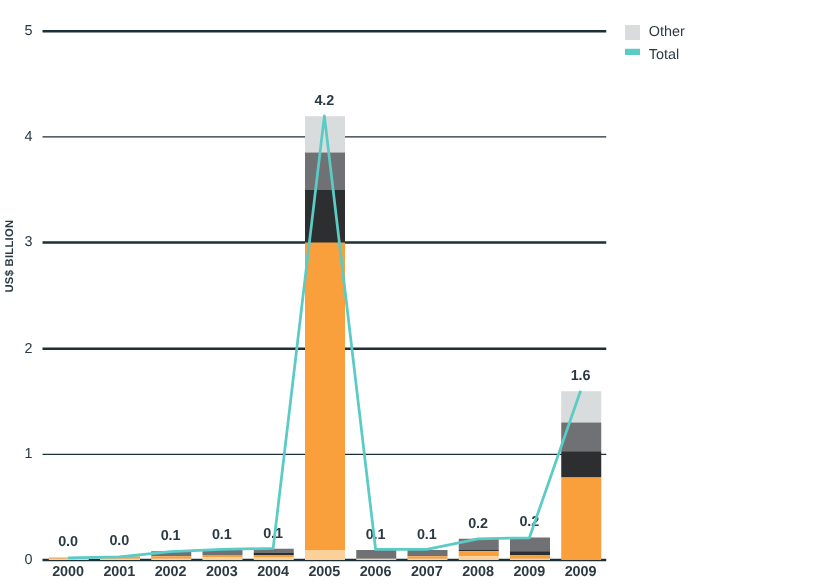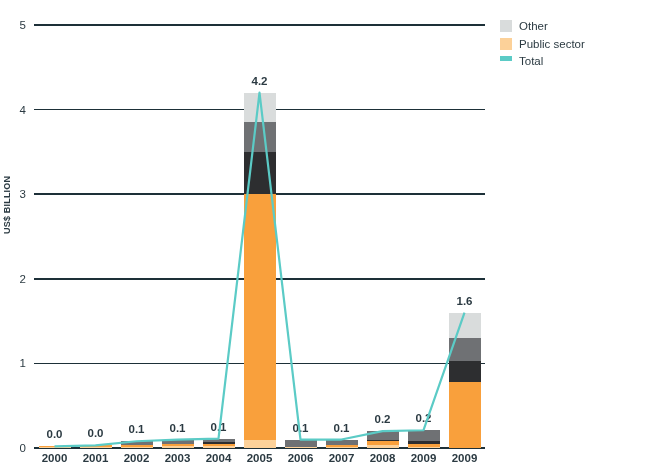--- a/index.html
+++ b/index.html
@@ -260,22 +260,18 @@
       <div class="x-tick-label" style="left: 393.5px;">2009</div>
       <div class="x-tick-label" style="left: 434.5px;">2009</div>
     </div>
 
   <div id="legend">
       <div class="legend-row">
         <span class="legend-swatch" style="background: rgb(217, 220, 220);"></span>
         <span class="legend-label">Other</span>
       </div>
       <div class="legend-row">
-        <span class="legend-swatch" style="background: rgb(252, 209, 153);"></span>
-        <span class="legend-label">Public sector</span>
-      </div>
-      <div class="legend-row">
         <span class="legend-swatch line-swatch" style="background: rgb(91, 203, 198);"></span>
         <span class="legend-label">Total</span>
       </div>
     </div>
 
 </div>
 
 </body></html>

